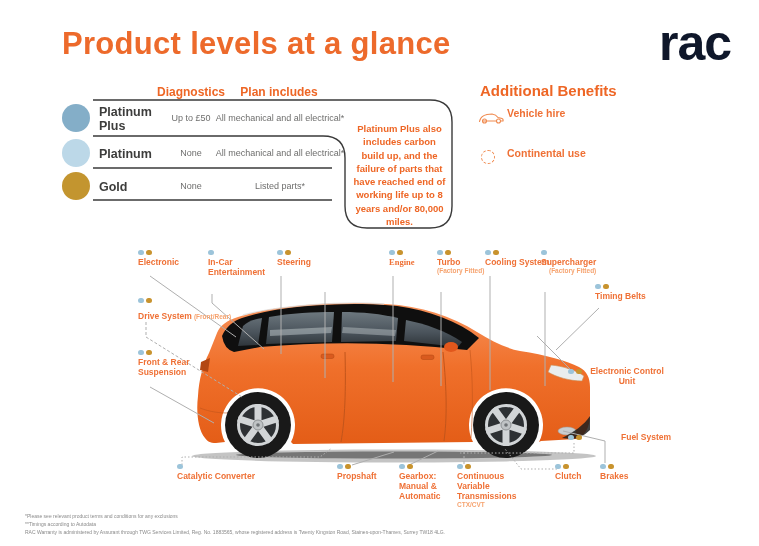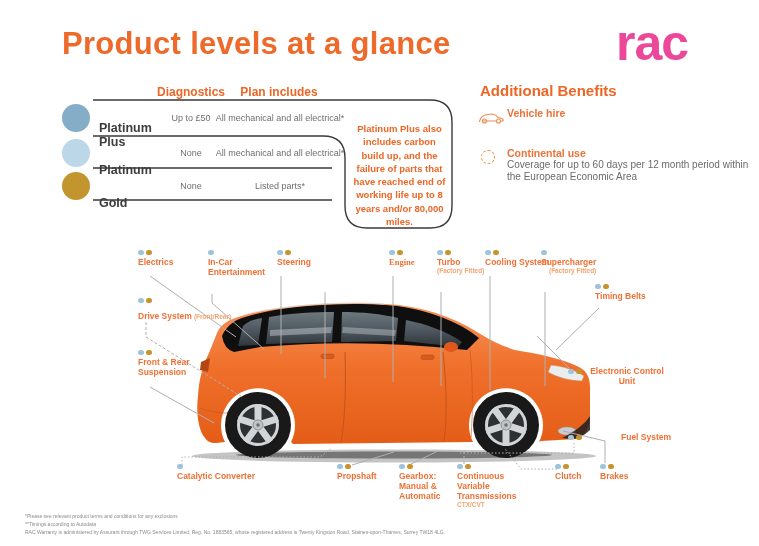--- a/index.html
+++ b/index.html
@@ -1,33 +1,33 @@
 <!DOCTYPE html>
 <html><head>
 <meta charset="utf-8">
 <style>
   html,body{margin:0;padding:0;background:#ffffff;}
   .page{position:relative;width:759px;height:546px;background:#fff;
         font-family:"Liberation Sans",sans-serif;overflow:hidden;}
 
   .title{position:absolute;left:62px;top:26px;font-size:31px;font-weight:bold;
          color:#ED6A2B;letter-spacing:.3px;}
-  .logo{position:absolute;left:616px;top:14px;font-size:50px;font-weight:bold;
-        color:#ec4899;letter-spacing:-1px;}
+  .logo{position:absolute;left:659px;top:14px;font-size:50px;font-weight:bold;
+        color:#0f172a;letter-spacing:-1px;}
 
   
   .th{position:absolute;top:85px;font-size:12px;font-weight:bold;color:#EE6625;text-align:center;}
   .th.diag{left:150px;width:82px;}
   .th.plan{left:214px;width:130px;}
   .badge{position:absolute;left:62px;width:28px;height:28px;border-radius:50%;}
   .badge.r0{top:104px;background:#84AEC8;}
   .badge.r1{top:139px;background:#BCD8E8;}
   .badge.r2{top:172px;background:#C3952F;}
   .rowname{position:absolute;left:99px;width:56px;font-size:12.5px;font-weight:bold;
-           color:#3D3D3C;line-height:1.15;margin-top:16px;}
+           color:#3D3D3C;line-height:1.15;}
   .rowname.r0{top:105px;}.rowname.r1{top:147px;}.rowname.r2{top:180px;}
   .val{position:absolute;font-size:9px;color:#6E6E6D;text-align:center;line-height:1.1;}
   .val.diag{left:155px;width:72px;}
   .val.plan{left:205px;width:150px;}
   .val.y0{top:114px;}.val.y1{top:149px;}.val.y2{top:182px;}
   .callout{position:absolute;left:352px;top:122px;width:95px;font-size:9.5px;
            font-weight:bold;color:#EE6625;text-align:center;line-height:1.4;}
 
   
   .ben-title{position:absolute;left:480px;top:82px;font-size:15px;font-weight:bold;color:#EE6625;}
@@ -200,28 +200,27 @@
 
   <svg class="car-ico" width="26" height="15" viewBox="0 0 26 15">
     <path d="M2,10 Q3,6 9,4.5 L14,4 Q18,4.5 20,7.5 L24,8.5 Q25.5,9 25,11 L23,11 M2,10 L1.5,11.5 M5,11 L18,11" stroke="#F08A4F" stroke-width="1.1" fill="none" stroke-linecap="round"></path>
     <circle cx="6.5" cy="11" r="2" stroke="#F08A4F" stroke-width="1.1" fill="none"></circle>
     <circle cx="20.5" cy="11" r="2" stroke="#F08A4F" stroke-width="1.1" fill="none"></circle>
   </svg>
   <div class="ben-name" style="top:107px;">Vehicle hire</div>
 
   <div class="globe-ico"></div>
   <div class="ben-name" style="top:147px;">Continental use</div>
-  <div class="ben-desc" style="top:159px;">Coverage for up to 60 days per 12 month period within the European Economic Area</div>
 
   <div class="part" style="left:138px;top:250px;">
     <div class="pdots">
         <span class="dot dotp"></span>
         <span class="dot dotg"></span>
       </div>
-    <div class="plabel">Electrics</div>
+    <div class="plabel">Electronic</div>
   </div>
 
   <div class="part" style="left:208px;top:250px;">
     <div class="pdots">
         <span class="dot dotp"></span>
       </div>
     <div class="plabel wrap" style="width:58px;">In-Car Entertainment</div>
   </div>
 
   <div class="part" style="left:277px;top:250px;">

